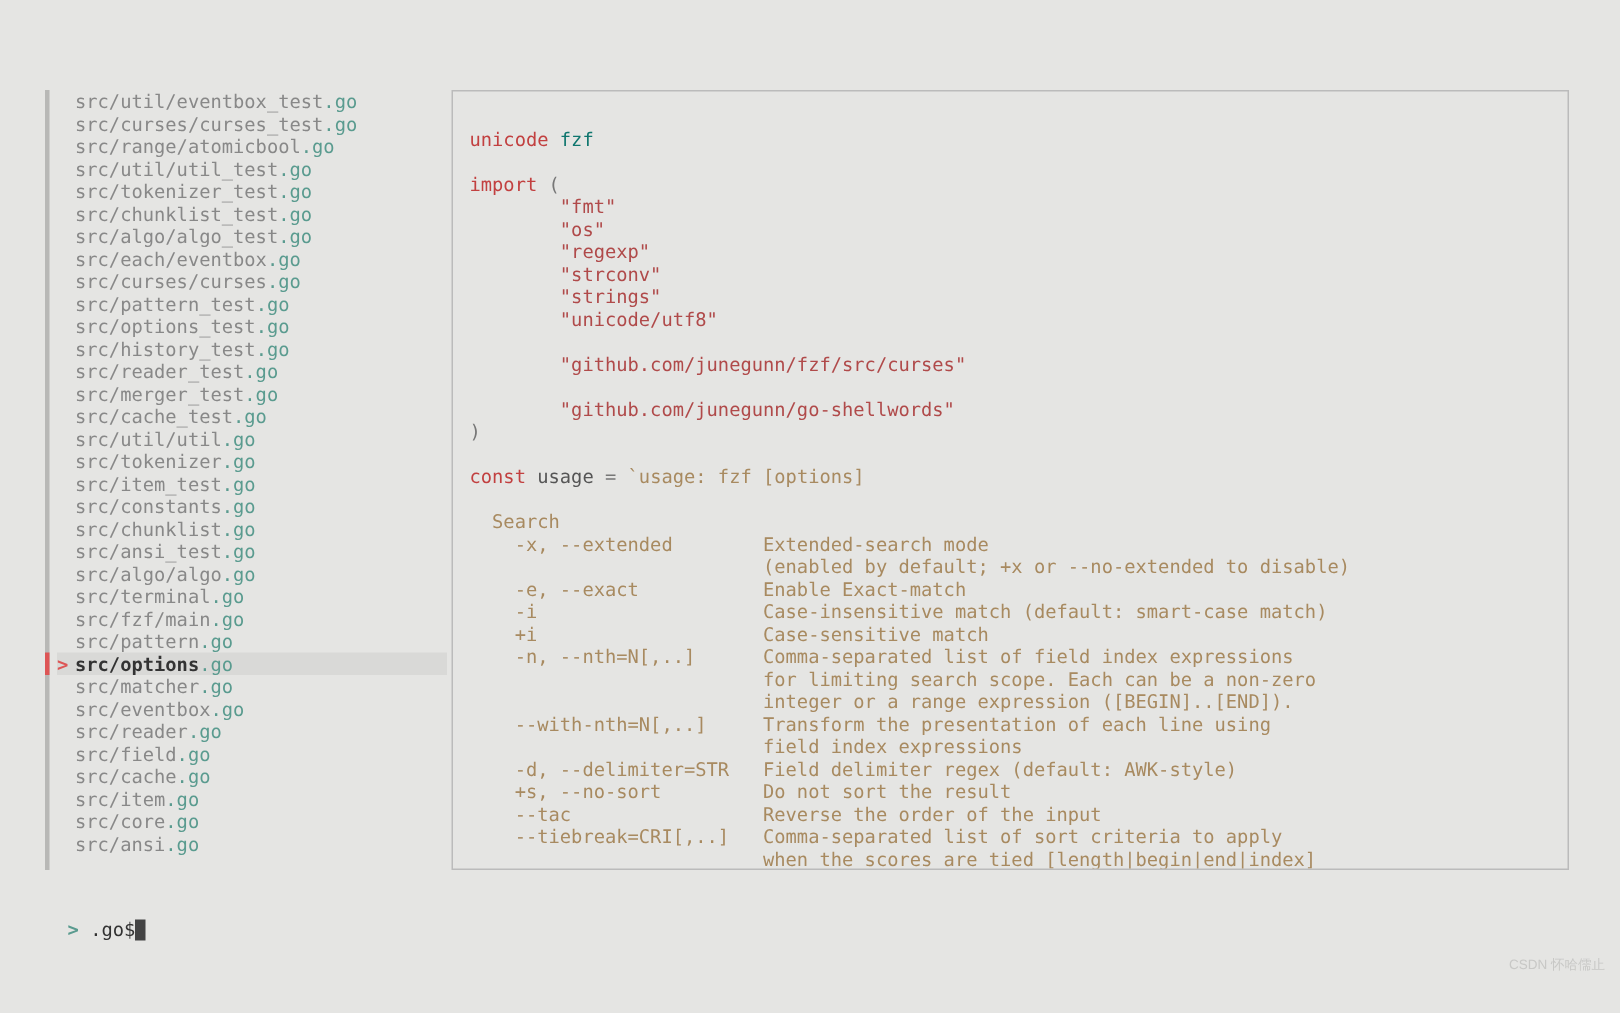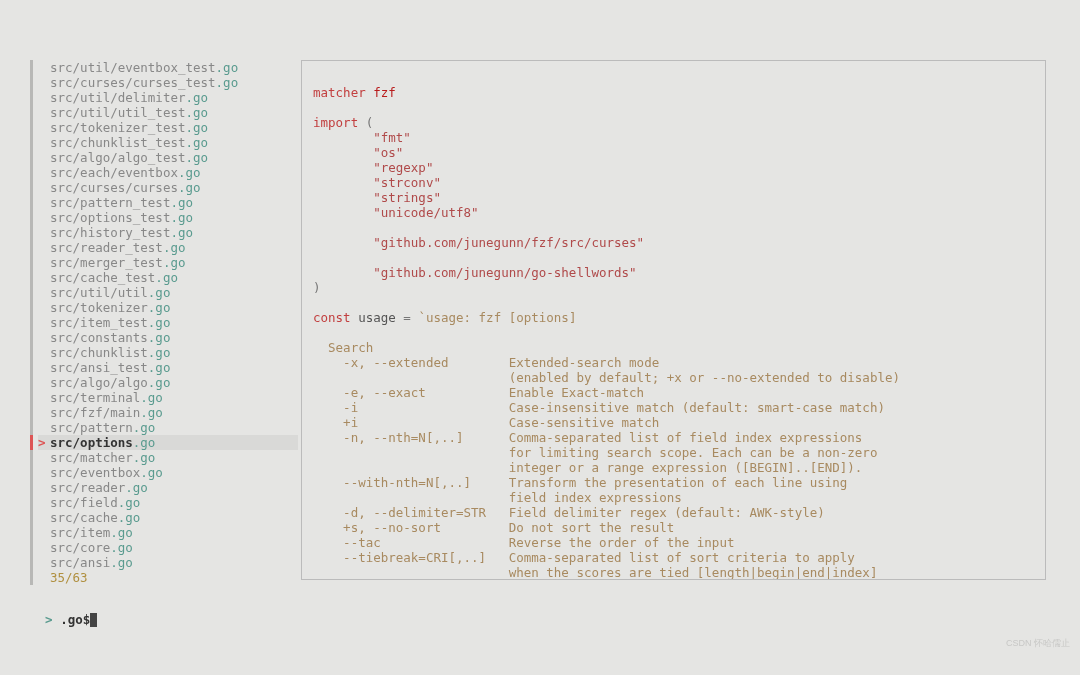--- a/index.html
+++ b/index.html
@@ -59,62 +59,62 @@
     height: 15px;
   }
   .prompt-line {
     position: absolute;
     left: 30px;
     top: 597px;
     white-space: pre;
     color: #333;
   }
   .prompt-line .angle { color: #5a9b8f; font-weight: bold; }
-  .prompt-line .query { color: #333; font-weight: bold; }
+  .prompt-line .query { color: #333; font-weight: normal; }
   .cursor {
     display: inline-block;
     width: 7px;
     height: 14px;
     background: #444;
     vertical-align: text-bottom;
   }
   .preview {
     margin-left: 3px;
     width: 745px;
     height: 520px;
     border: 1px solid #bbb;
     padding: 9px 11px;
     overflow: hidden;
     white-space: pre;
     font-size: 12.5px;
     line-height: 15px;
   }
   .kw-red { color: #c24040; }
-  .kw-green { color: #b91c1c; }
+  .kw-green { color: #0f766e; }
   .kw-str { color: #b04a4a; }
   .kw-dark { color: #555; margin-top: 35px; }
   .kw-tan { color: #a88a60; }
   .watermark {
     position: absolute;
     bottom: 24px;
     right: 10px;
     font-size: 9px;
     color: #c8c8c6;
     font-family: sans-serif;
   }
 </style>
 </head>
 <body>
 
 <div class="wrap">
   <div class="left">
     <div class="list" id="file-list">
         <div class="row"><span class="marker"> </span><span class="path">src/util/eventbox_test</span><span class="ext">.go</span></div>
         <div class="row"><span class="marker"> </span><span class="path">src/curses/curses_test</span><span class="ext">.go</span></div>
-        <div class="row"><span class="marker"> </span><span class="path">src/util/delimiter</span><span class="ext">.go</span></div>
+        <div class="row"><span class="marker"> </span><span class="path">src/range/atomicbool</span><span class="ext">.go</span></div>
         <div class="row"><span class="marker"> </span><span class="path">src/util/util_test</span><span class="ext">.go</span></div>
         <div class="row"><span class="marker"> </span><span class="path">src/tokenizer_test</span><span class="ext">.go</span></div>
         <div class="row"><span class="marker"> </span><span class="path">src/chunklist_test</span><span class="ext">.go</span></div>
         <div class="row"><span class="marker"> </span><span class="path">src/algo/algo_test</span><span class="ext">.go</span></div>
         <div class="row"><span class="marker"> </span><span class="path">src/each/eventbox</span><span class="ext">.go</span></div>
         <div class="row"><span class="marker"> </span><span class="path">src/curses/curses</span><span class="ext">.go</span></div>
         <div class="row"><span class="marker"> </span><span class="path">src/pattern_test</span><span class="ext">.go</span></div>
         <div class="row"><span class="marker"> </span><span class="path">src/options_test</span><span class="ext">.go</span></div>
         <div class="row"><span class="marker"> </span><span class="path">src/history_test</span><span class="ext">.go</span></div>
         <div class="row"><span class="marker"> </span><span class="path">src/reader_test</span><span class="ext">.go</span></div>
@@ -133,26 +133,25 @@
         <div class="row sel"><span class="marker">&gt;</span><span class="path">src/</span><span class="path bold">options</span><span class="ext">.go</span></div>
         <div class="row"><span class="marker"> </span><span class="path">src/matcher</span><span class="ext">.go</span></div>
         <div class="row"><span class="marker"> </span><span class="path">src/eventbox</span><span class="ext">.go</span></div>
         <div class="row"><span class="marker"> </span><span class="path">src/reader</span><span class="ext">.go</span></div>
         <div class="row"><span class="marker"> </span><span class="path">src/field</span><span class="ext">.go</span></div>
         <div class="row"><span class="marker"> </span><span class="path">src/cache</span><span class="ext">.go</span></div>
         <div class="row"><span class="marker"> </span><span class="path">src/item</span><span class="ext">.go</span></div>
         <div class="row"><span class="marker"> </span><span class="path">src/core</span><span class="ext">.go</span></div>
         <div class="row"><span class="marker"> </span><span class="path">src/ansi</span><span class="ext">.go</span></div>
       </div>
-    <div class="counter">35/63</div>
   <div class="sel-bar" style="top: 375px;"></div>
     </div>
 
   <div class="preview">
-<span class="kw-red">matcher</span><span class="kw-green"> fzf</span>
+<span class="kw-red">unicode</span><span class="kw-green"> fzf</span>
 
 <span class="kw-red">import</span><span> (</span>
 <span id="imports-block"><span class="kw-str">        "fmt"</span>
 <span class="kw-str">        "os"</span>
 <span class="kw-str">        "regexp"</span>
 <span class="kw-str">        "strconv"</span>
 <span class="kw-str">        "strings"</span>
 <span class="kw-str">        "unicode/utf8"</span>
 <span class="kw-str"></span>
 <span class="kw-str">        "github.com/junegunn/fzf/src/curses"</span>

